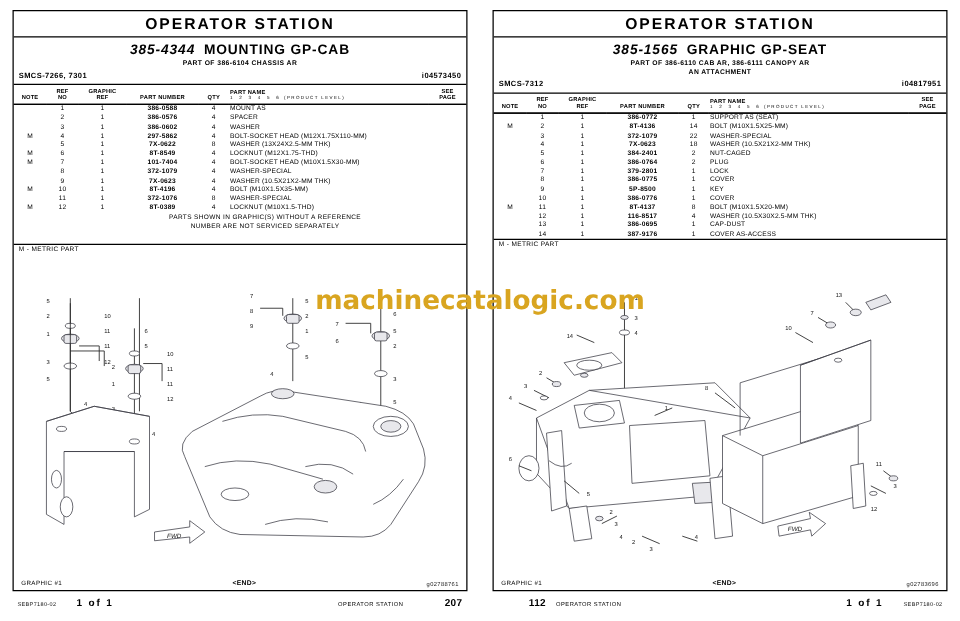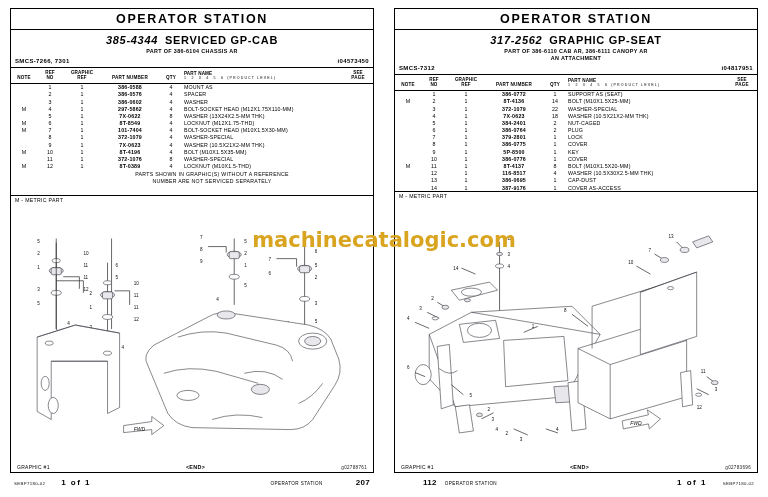--- a/index.html
+++ b/index.html
@@ -192,21 +192,21 @@
 
 <div class="spread">
 
   <div class="page">
     <div class="sheet">
 
       <div class="hdr-title">OPERATOR STATION</div>
 
       <div class="hdr-block">
         <div class="hdr-main">
-          <span class="num">385-4344</span><span>SERVICED GP-CAB</span>
+          <span class="num">385-4344</span><span>MOUNTING GP-CAB</span>
         </div>
         <div class="hdr-sub">PART OF 386-6104 CHASSIS AR</div>
         <div class="hdr-codes">
           <span>SMCS-7266, 7301</span>
           <span>i04573450</span>
         </div>
       </div>
 
       <table class="tbl">
         <thead>
@@ -472,21 +472,21 @@
     </div>
   </div>
 
   <div class="page">
     <div class="sheet">
 
       <div class="hdr-title">OPERATOR STATION</div>
 
       <div class="hdr-block">
         <div class="hdr-main">
-          <span class="num">317-2562</span><span>GRAPHIC GP-SEAT</span>
+          <span class="num">385-1565</span><span>GRAPHIC GP-SEAT</span>
         </div>
         <div class="hdr-sub">PART OF 386-6110 CAB AR, 386-6111 CANOPY AR</div>
         <div class="hdr-sub2">AN ATTACHMENT</div>
         <div class="hdr-codes">
           <span>SMCS-7312</span>
           <span>i04817951</span>
         </div>
       </div>
 
       <table class="tbl">

